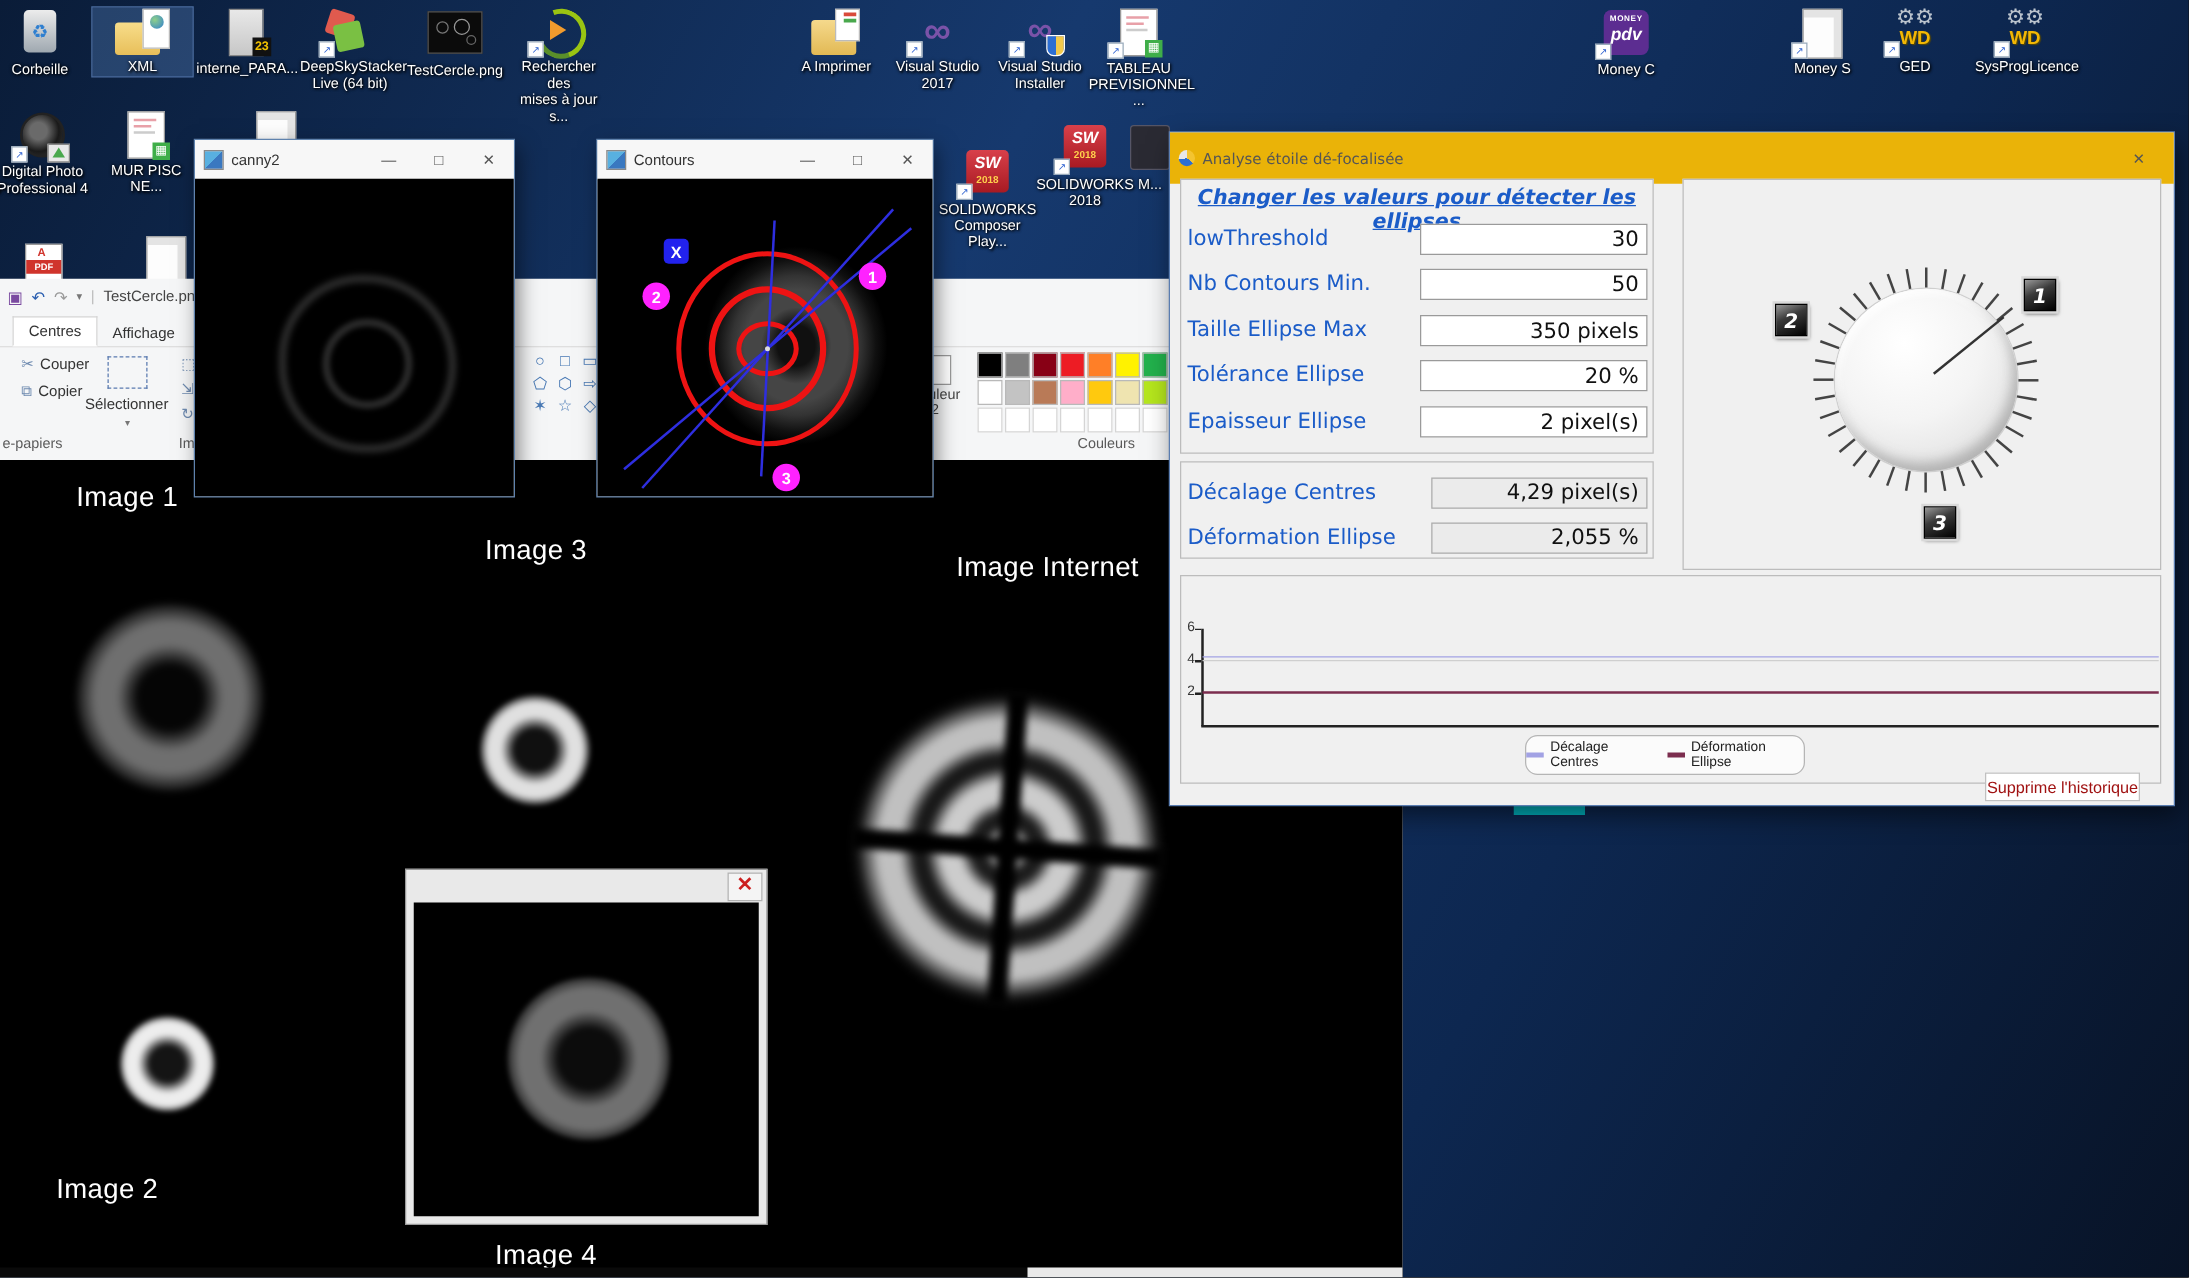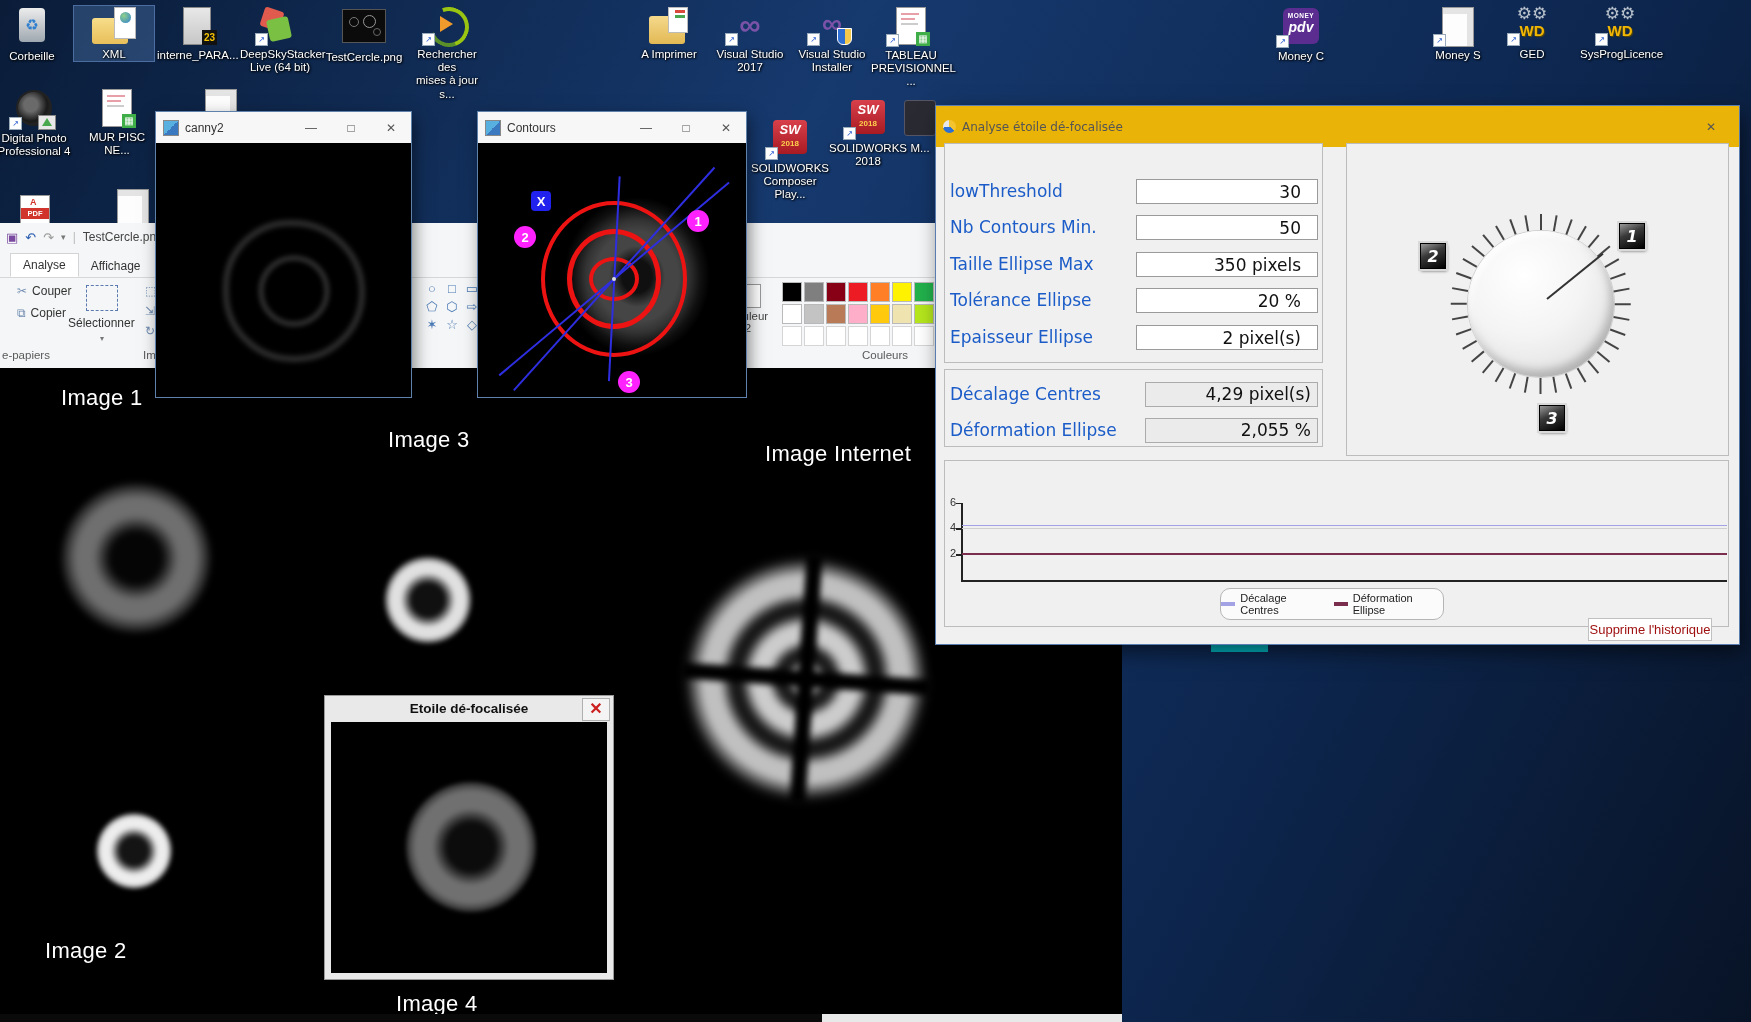--- a/index.html
+++ b/index.html
@@ -45,21 +45,21 @@
   .mk-x{border-radius:4px;background:#2222ee;width:20px;height:20px;}
   
   #app{position:absolute;left:936px;top:106px;width:803px;height:538px;background:#f0f0f0;z-index:10;
        box-shadow:0 0 0 1px #5a7db0,4px 8px 20px rgba(0,0,0,.55);
        font-family:"DejaVu Sans","Liberation Sans",sans-serif;}
   #app .tbar{height:41px;background:#eab308;border-bottom:none;align-items:center;}
   .gbox{position:absolute;border:1px solid #bcbcbc;background:#f0f0f0;box-sizing:border-box;}
   .gtitle{position:absolute;width:100%;text-align:center;color:#1b5cc8;}
   .frm-label{position:absolute;left:14px;width:184px;font-size:17px;color:#1b5cc8;}
   .frm-input{position:absolute;left:200px;width:182px;height:25px;box-sizing:border-box;border:1px solid #9a9a9a;
-     background:#fff;font-family:inherit;font-size:17px;text-align:right;padding:0 16px;color:#111;}
+     background:#fff;font-family:inherit;font-size:17px;text-align:right;padding:0 6px;color:#111;}
   .res-box{position:absolute;left:209px;width:173px;height:25px;box-sizing:border-box;border:1px solid #ababab;
      background:#ebebeb;font-size:17px;text-align:right;padding:1px 6px;color:#111;}
   .tick{position:absolute;width:1.5px;height:16px;background:#444;}
   .vis-marker{position:absolute;width:26px;height:26px;box-sizing:border-box;
      background:linear-gradient(155deg,#9a9a9a 0%,#3a3a3a 40%,#000 100%);
      border:1px solid #000;box-shadow:0 0 0 2px #d9d9d9,1px 2px 3px rgba(0,0,0,.6);
      color:#fff;font-weight:bold;font-style:italic;font-size:16px;display:flex;align-items:center;justify-content:center;}
   .ax{position:absolute;background:#222;}
   .ytick-label{position:absolute;width:16px;text-align:right;font-size:11px;color:#333;font-family:"Liberation Sans",sans-serif;}
   .hline{position:absolute;height:1.6px;}
@@ -305,21 +305,21 @@
   <div id="paint">
     <div class="qat">
       <span class="qic" style="color:#7a4aa0">▣</span>
       <span class="qic">↶</span>
       <span class="qic" style="color:#9a9a9a">↷</span>
       <span class="qic" style="color:#777;font-size:9px">▾</span>
       <span style="color:#bbb">|</span>
       <span>TestCercle.png</span>
     </div>
     <div class="tabs">
-      <div class="tab sel">Analyse</div>
+      <div class="tab sel">Centres</div>
       <div class="tab">Affichage</div>
     </div>
     <div class="ribbon">
       <div class="rbtn" style="left:17px;top:6px">
         <span class="rglyph">✂</span>
         <span>Couper</span>
         </div>
       <div class="rbtn" style="left:17px;top:28px">
         <span class="rglyph">⧉</span>
         <span>Copier</span>
@@ -446,40 +446,38 @@
       <div id="contours-markers">
           <div class="mk mk-x" style="left: 53px; top: 48px;">X</div>
           <div class="mk" style="left: 209px; top: 67px;">1</div>
           <div class="mk" style="left: 36px; top: 83px;">2</div>
           <div class="mk" style="left: 140px; top: 228px;">3</div>
         </div>
     </div>
   </div>
 
   <div id="etoile">
-    <div class="et-title">
-      <span>Etoile dé-focalisée</span>
-    </div>
     <div class="et-close">✕</div>
     <div class="et-client">
       <div class="blob" style="left:75px;top:60px;width:130px;height:130px;filter:blur(2px);
            background:radial-gradient(circle,#0c0c0c 0 26%,#707070 42% 60%,#0c0c0c 76%,transparent 82%)"></div>
     </div>
   </div>
 
   <div id="app">
     <div class="tbar">
       <div class="ticon" style="width:13px;height:13px;border-radius:50%;background:conic-gradient(#f4c430 0 130deg,#2b6fd4 0 260deg,#e8e8e8 0)"></div>
       <span class="ttxt" style="color:#555">Analyse étoile dé-focalisée</span>
       <div class="wctrls" style="margin-right:8px">
         <span class="wctrl" style="line-height:24px">✕</span>
       </div>
     </div>
 
     <div class="gbox" style="left:8px;top:37px;width:379px;height:220px"></div>
+    <div class="gtitle" style="left:8px;top:42px;width:379px;font-size:16.5px;font-weight:bold;font-style:italic;text-decoration:underline">Changer les valeurs pour détecter les ellipses</div>
     <div id="param-rows">
         <div class="frm-label" style="top: 75px;">lowThreshold</div>
         <input class="frm-input" value="30" style="top: 73px;">
         <div class="frm-label" style="top: 111px;">Nb Contours Min.</div>
         <input class="frm-input" value="50" style="top: 109px;">
         <div class="frm-label" style="top: 148px;">Taille Ellipse Max</div>
         <input class="frm-input" value="350 pixels" style="top: 146px;">
         <div class="frm-label" style="top: 184px;">Tolérance Ellipse</div>
         <input class="frm-input" value="20 %" style="top: 182px;">
         <div class="frm-label" style="top: 221px;">Epaisseur Ellipse</div>

